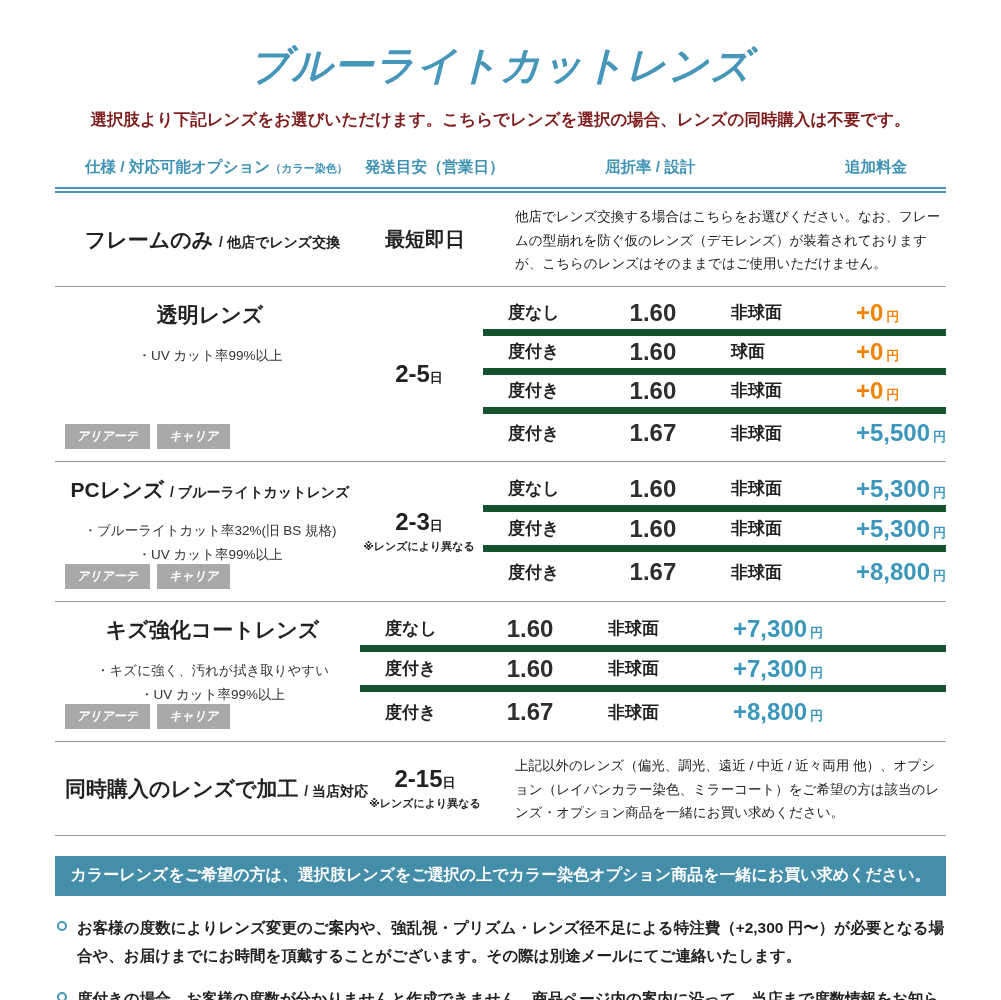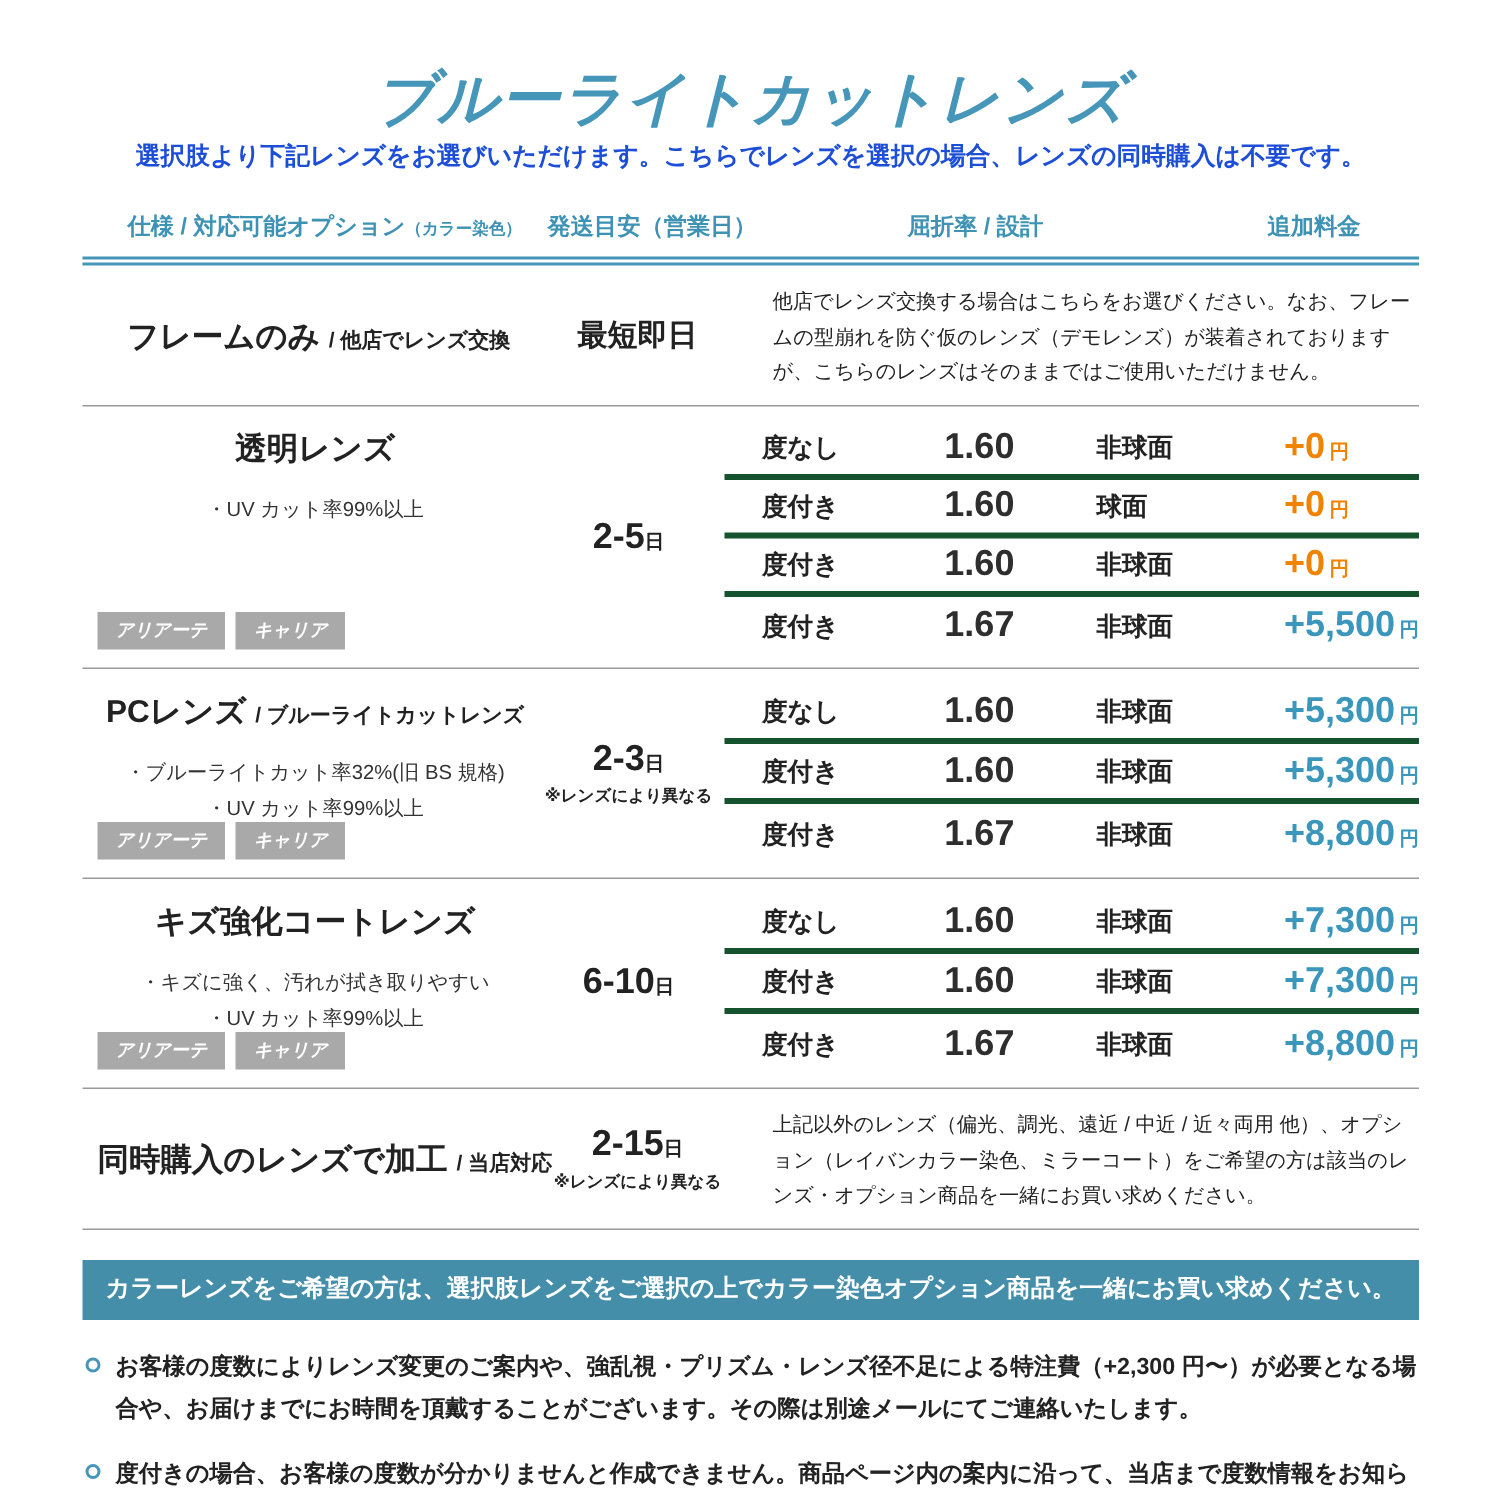--- a/index.html
+++ b/index.html
@@ -9,21 +9,22 @@
     color:#222; overflow:hidden;
   }
   .page { width:1001px; height:1000px; position:relative; padding-top:38px; }
 
   
   .title {
     text-align:center; font-size:40px; font-weight:bold; font-style:italic;
     color:#4596b8; letter-spacing:1px;
   }
   .subtitle {
-    text-align:center; font-size:16.5px; font-weight:bold; color:#1d4ed8;
+    text-align:center; font-size:16.5px; font-weight:bold; color:#7f1d1d;
+    margin-top:16px;
   }
 
   
   .col-headers { position:relative; height:22px; margin-top:26px; font-weight:bold; color:#3e93b5; }
   .col-headers .h { position:absolute; top:0; font-size:15.5px; white-space:nowrap; }
   .h-spec   { left:85px; }
   .h-spec .small { font-size:11px; }
   .h-ship   { left:365px; }
   .h-refr   { left:605px; }
   .h-price  { left:845px; }
@@ -55,21 +56,21 @@
   .ship-plain { font-size:20px; font-weight:bold; }
 
   .row-desc {
     padding:12px 0 10px 25px; font-size:13.5px; color:#222; line-height:1.75;
     display:flex; align-items:center;
   }
   .row-desc p { width:100%; }
 
   
   .opts { padding-top:6px; padding-bottom:4px; display:flex; flex-direction:column; height:100%; justify-content:center; }
-  .opt-row { display:flex; align-items:center; border-bottom:4px solid #14532d; }
+  .opt-row { display:flex; align-items:center; border-bottom:7px solid #14532d; }
   .opt-row:last-child { border-bottom:none; }
   .r-tall .opt-row { height:39px; }
   .r-mid .opt-row  { height:40px; }
   .opt-power  { width:120px; padding-left:25px; font-size:17px; font-weight:bold; }
   .opt-index  { width:100px; text-align:center; font-size:24px; font-weight:bold; color:#2e2e2e; }
   .opt-design { width:135px; padding-left:28px; font-size:17px; font-weight:bold; }
   .opt-price  { flex:1; padding-left:18px; font-weight:bold; white-space:nowrap; }
   .opt-price .price-num  { font-size:24px; }
   .opt-price .price-unit { font-size:13px; margin-left:3px; }
   .price-orange { color:#f08300; }
@@ -218,23 +219,20 @@
         <div class="row-name">キズ強化コートレンズ</div>
         <div class="features">
           <div class="feature">・キズに強く、汚れが拭き取りやすい</div>
           <div class="feature">・UV カット率99%以上</div>
         </div>
         <div class="tags">
           <span class="tag">アリアーテ</span>
           <span class="tag">キャリア</span>
         </div>
       </div>
-      <div class="c-ship">
-        <span class="ship-big"><span>6-10</span><span class="unit">日</span></span>
-      </div>
       <div class="c-detail">
         <div class="opts r-mid">
           <div class="opt-row">
             <span class="opt-power">度なし</span>
             <span class="opt-index">1.60</span>
             <span class="opt-design">非球面</span>
             <span class="opt-price price-blue"><span class="price-num">+7,300</span><span class="price-unit">円</span></span>
           </div>
           <div class="opt-row">
             <span class="opt-power">度付き</span>

